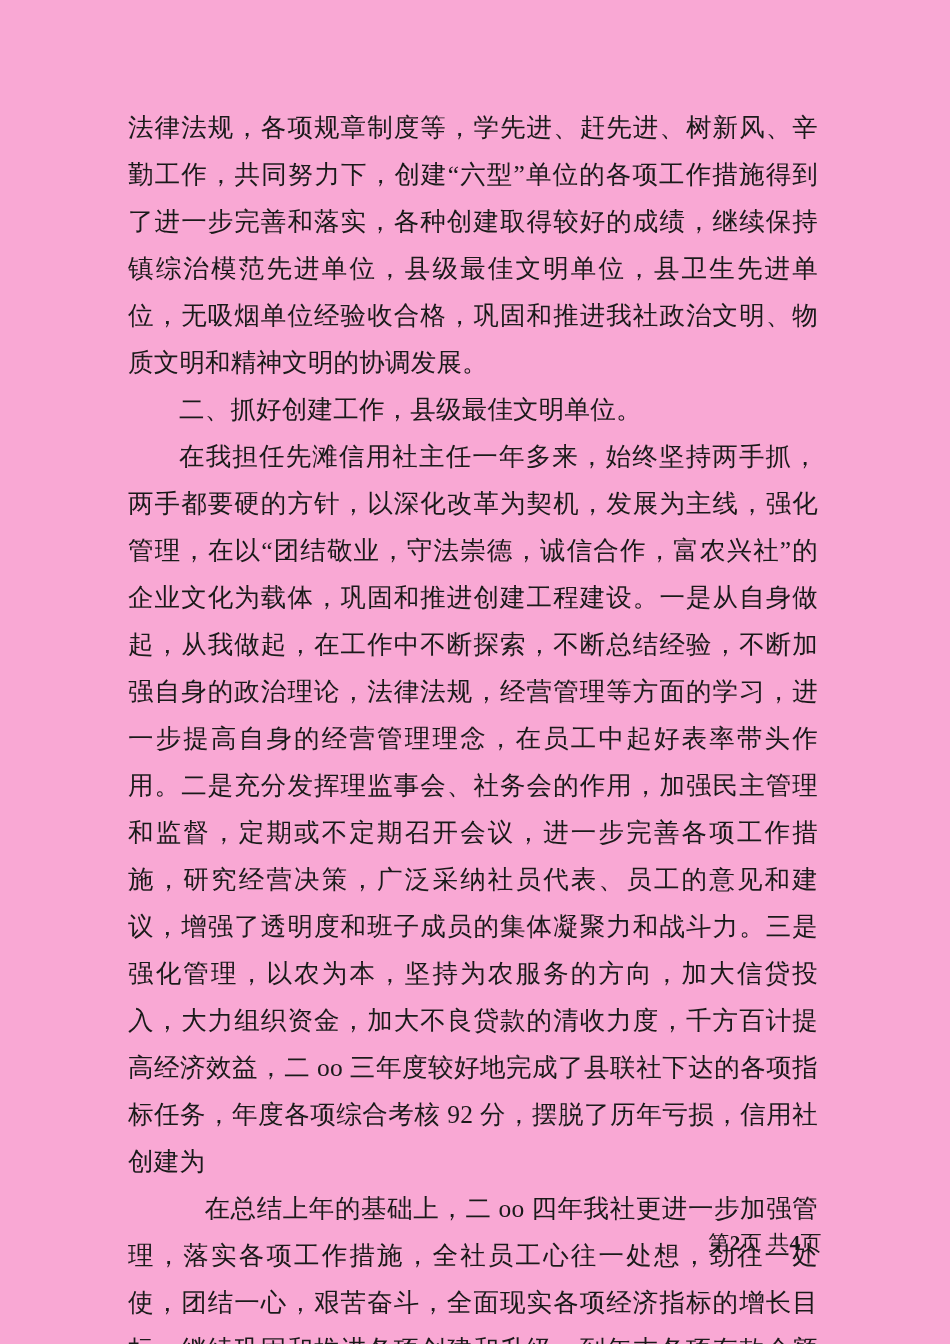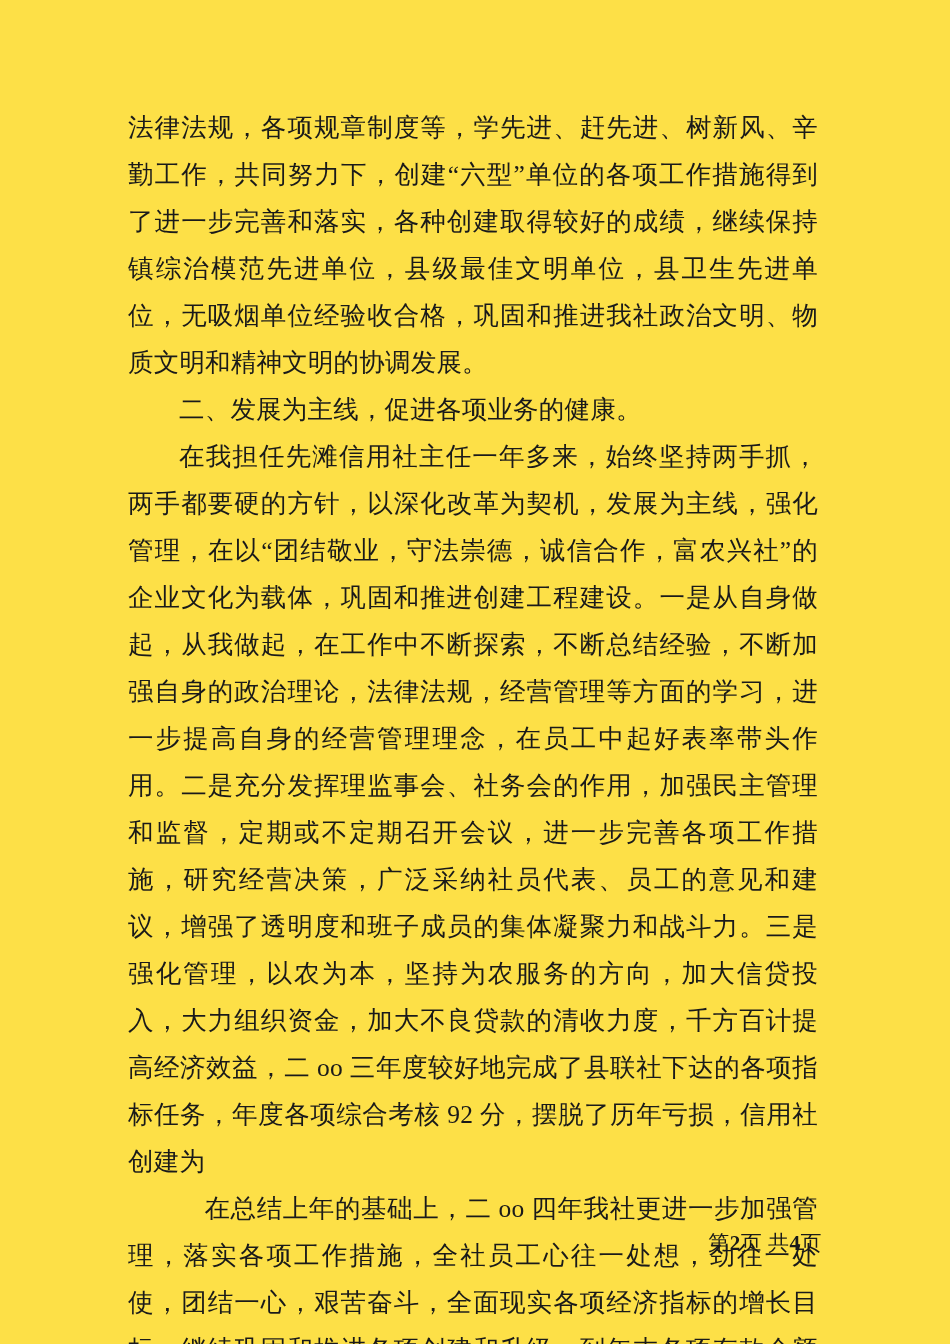--- a/index.html
+++ b/index.html
@@ -4,21 +4,21 @@
 <style>
   html, body {
     margin: 0;
     padding: 0;
     background: #ffffff;
   }
   .page {
     position: relative;
     width: 950px;
     height: 1344px;
-    background: #fde047;
+    background: #f9a8d4;
     box-sizing: border-box;
     overflow: hidden;
     font-family: "Liberation Serif", "DejaVu Serif", serif;
   }
   .content {
     position: absolute;
     left: 128px;
     top: 104px;
     width: 690px;
   }
@@ -51,21 +51,21 @@
     font-weight: bold;
   }
 </style>
 </head>
 <body>
 
 <div class="page">
 
   <div class="content">
     <p class="para">法律法规，各项规章制度等，学先进、赶先进、树新风、辛勤工作，共同努力下，创建“六型”单位的各项工作措施得到了进一步完善和落实，各种创建取得较好的成绩，继续保持镇综治模范先进单位，县级最佳文明单位，县卫生先进单位，无吸烟单位经验收合格，巩固和推进我社政治文明、物质文明和精神文明的协调发展。</p>
-    <p class="para indent">二、发展为主线，促进各项业务的健康。</p>
+    <p class="para indent">二、抓好创建工作，县级最佳文明单位。</p>
     <p class="para indent">在我担任先滩信用社主任一年多来，始终坚持两手抓，两手都要硬的方针，以深化改革为契机，发展为主线，强化管理，在以“团结敬业，守法崇德，诚信合作，富农兴社”的企业文化为载体，巩固和推进创建工程建设。一是从自身做起，从我做起，在工作中不断探索，不断总结经验，不断加强自身的政治理论，法律法规，经营管理等方面的学习，进一步提高自身的经营管理理念，在员工中起好表率带头作用。二是充分发挥理监事会、社务会的作用，加强民主管理和监督，定期或不定期召开会议，进一步完善各项工作措施，研究经营决策，广泛采纳社员代表、员工的意见和建议，增强了透明度和班子成员的集体凝聚力和战斗力。三是强化管理，以农为本，坚持为农服务的方向，加大信贷投入，大力组织资金，加大不良贷款的清收力度，千方百计提高经济效益，二 oo 三年度较好地完成了县联社下达的各项指标任务，年度各项综合考核 92 分，摆脱了历年亏损，信用社创建为</p>
     <p class="para indent3">在总结上年的基础上，二 oo 四年我社更进一步加强管理，落实各项工作措施，全社员工心往一处想，劲往一处使，团结一心，艰苦奋斗，全面现实各项经济指标的增长目标，继续巩固和推进各项创建和升级，到年末各项存款余额达 5038 万元，较上年末净增余额 423 万元，同比增长 9.16%，完成年计划的 111.32%，首次突破 5000 万元，创历史最好水平，各项股金余额达 152 万元，较年初净</p>
   </div>
 
   <div class="footer">
     <span>第</span><span class="num">2</span><span>页 共</span><span class="num">4</span><span>页</span>
   </div>
 
 </div>
 

